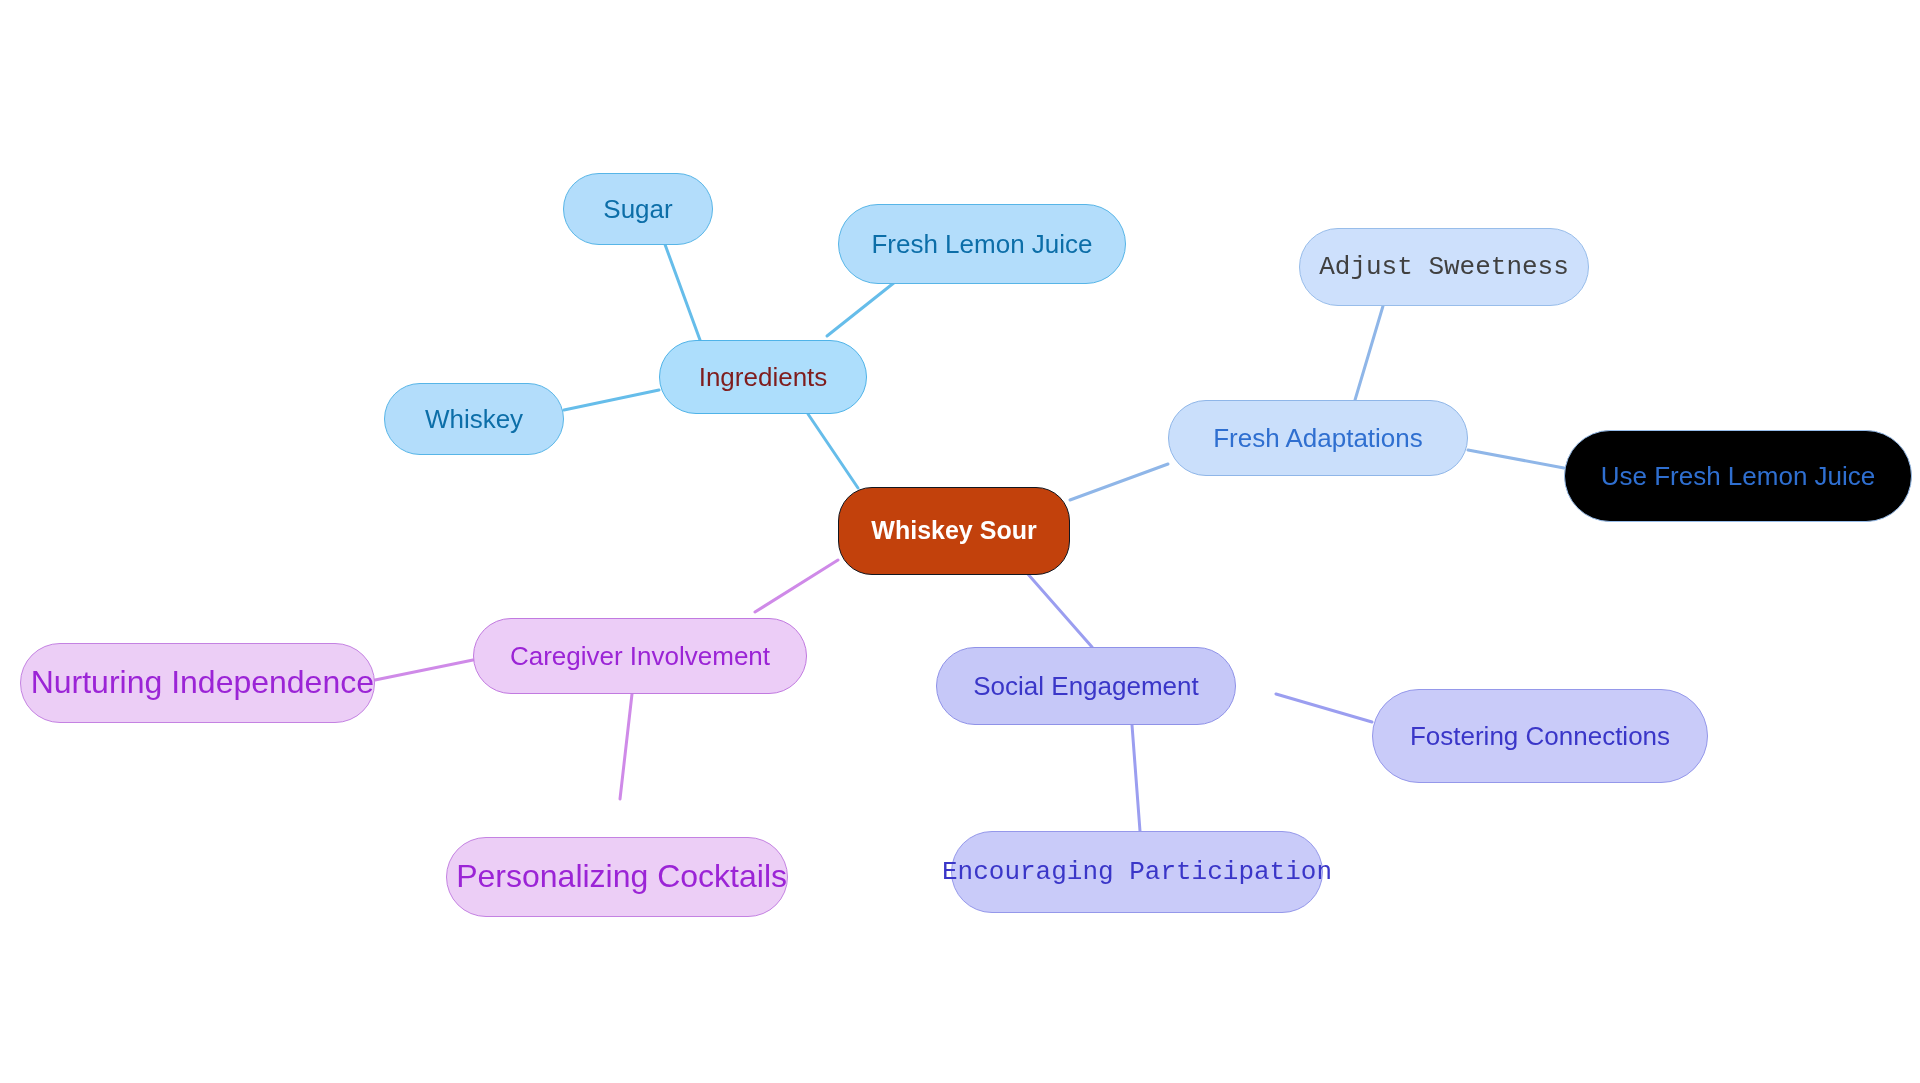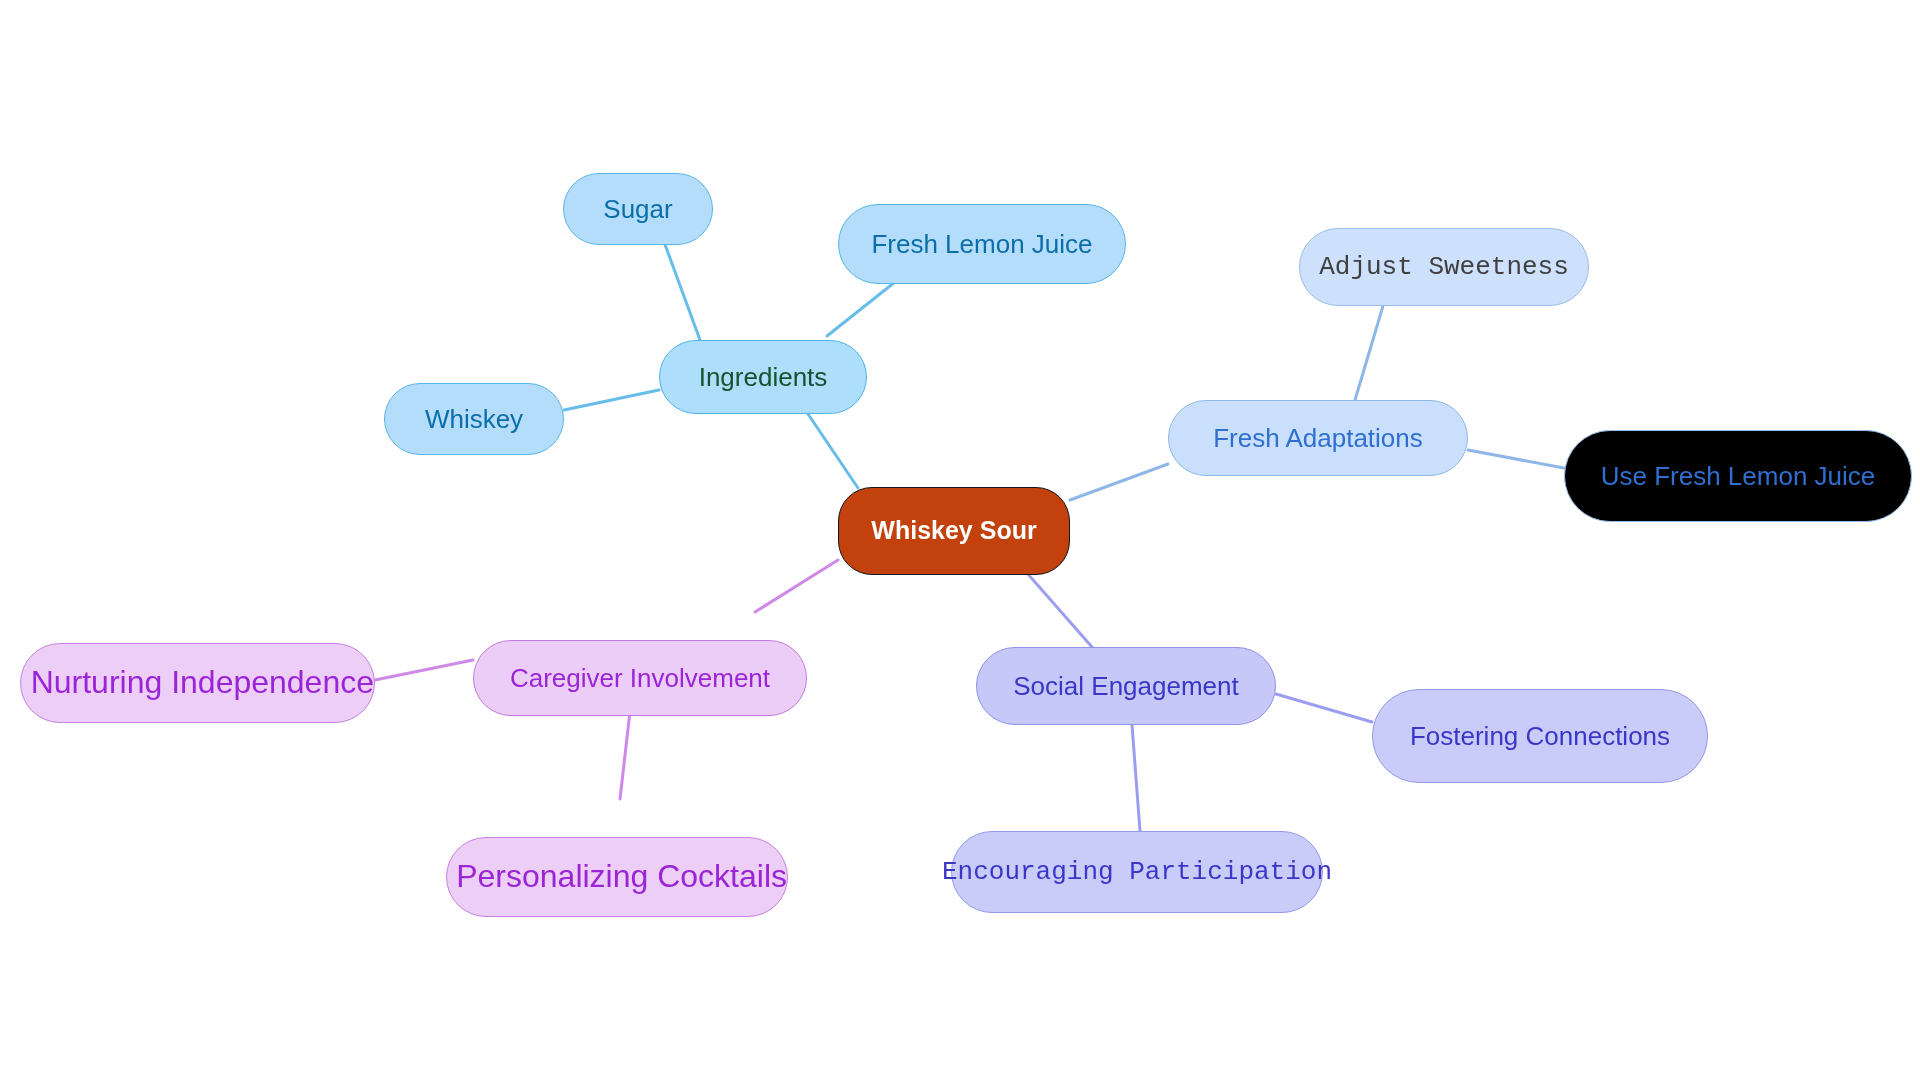--- a/index.html
+++ b/index.html
@@ -112,51 +112,51 @@
       <line x1="1468" y1="450" x2="1564" y2="468" stroke="#8fb6e8" stroke-width="3" stroke-linecap="round"></line>
       <line x1="1276" y1="694" x2="1372" y2="722" stroke="#9b9ef0" stroke-width="3" stroke-linecap="round"></line>
       <line x1="1132" y1="725" x2="1140" y2="831" stroke="#9b9ef0" stroke-width="3" stroke-linecap="round"></line>
       <line x1="473" y1="660" x2="375" y2="680" stroke="#cf8ae8" stroke-width="3" stroke-linecap="round"></line>
       <line x1="632" y1="694" x2="620" y2="799" stroke="#cf8ae8" stroke-width="3" stroke-linecap="round"></line>
     </svg>
   <div id="node-layer">
       <div class="node node-root" style="left: 838px; top: 487px; width: 232px; height: 88px; background: #c2410c; color: rgb(255, 255, 255); font-weight: bold;">
         <span>Whiskey Sour</span>
       </div>
-      <div class="node node-blue-branch" style="left: 659px; top: 340px; width: 208px; height: 74px; background: rgb(173, 222, 252); border-color: rgb(79, 179, 232); color: #14532d;">
+      <div class="node node-blue-branch" style="left: 659px; top: 340px; width: 208px; height: 74px; background: rgb(173, 222, 252); border-color: rgb(79, 179, 232); color: #7f1d1d;">
         <span>Ingredients</span>
       </div>
       <div class="node node-blue-leaf" style="left: 563px; top: 167px; width: 150px; height: 72px; background: rgb(179, 221, 251); border-color: rgb(87, 181, 231); color: rgb(12, 110, 168);">
         <span>Sugar</span>
       </div>
       <div class="node node-blue-leaf" style="left: 838px; top: 198px; width: 288px; height: 80px; background: rgb(179, 221, 251); border-color: rgb(87, 181, 231); color: rgb(12, 110, 168);">
         <span>Fresh Lemon Juice</span>
       </div>
       <div class="node node-blue-leaf" style="left: 384px; top: 377px; width: 180px; height: 72px; background: rgb(179, 221, 251); border-color: rgb(87, 181, 231); color: rgb(12, 110, 168);">
         <span>Whiskey</span>
       </div>
       <div class="node node-paleblue-branch" style="left: 1168px; top: 400px; width: 300px; height: 76px; background: rgb(202, 223, 251); border-color: rgb(143, 182, 232); color: rgb(47, 111, 208);">
         <span>Fresh Adaptations</span>
       </div>
       <div class="node node-paleblue-leaf" style="left: 1299px; top: 228px; width: 290px; height: 78px; background: rgb(205, 224, 252); border-color: rgb(152, 189, 234); color: #404040; font-family: Liberation Mono, monospace;">
         <span>Adjust Sweetness</span>
       </div>
       <div class="node node-paleblue-leaf" style="left: 1564px; top: 430px; width: 348px; height: 92px; background: #000000; border-color: rgb(152, 189, 234); color: rgb(47, 111, 208);">
         <span>Use Fresh Lemon Juice</span>
       </div>
-      <div class="node node-violet-branch" style="left: 976px; top: 647px; width: 300px; height: 78px; background: rgb(198, 200, 248); border-color: rgb(143, 146, 232); color: rgb(58, 54, 200);">
+      <div class="node node-violet-branch" style="left: 936px; top: 647px; width: 300px; height: 78px; background: rgb(198, 200, 248); border-color: rgb(143, 146, 232); color: rgb(58, 54, 200);">
         <span>Social Engagement</span>
       </div>
       <div class="node node-violet-leaf" style="left: 1372px; top: 689px; width: 336px; height: 94px; background: rgb(201, 203, 249); border-color: rgb(149, 152, 234); color: rgb(58, 54, 200);">
         <span>Fostering Connections</span>
       </div>
       <div class="node node-violet-leaf" style="left: 951px; top: 831px; width: 372px; height: 82px; background: rgb(201, 203, 249); border-color: rgb(149, 152, 234); color: rgb(58, 54, 200); font-family: Liberation Mono, monospace;">
         <span>Encouraging Participation</span>
       </div>
-      <div class="node node-purple-branch" style="left: 473px; top: 618px; width: 334px; height: 76px; background: rgb(236, 205, 247); border-color: rgb(193, 122, 224); color: rgb(155, 36, 214); margin-top: 22px;">
+      <div class="node node-purple-branch" style="left: 473px; top: 618px; width: 334px; height: 76px; background: rgb(236, 205, 247); border-color: rgb(193, 122, 224); color: rgb(155, 36, 214);">
         <span>Caregiver Involvement</span>
       </div>
       <div class="node node-purple-leaf" style="left: 20px; top: 643px; width: 355px; height: 80px; background: rgb(236, 206, 246); border-color: rgb(196, 130, 226); color: rgb(155, 36, 214);">
         <span>Nurturing Independence</span>
       </div>
       <div class="node node-purple-leaf" style="left: 446px; top: 837px; width: 342px; height: 80px; background: rgb(236, 206, 246); border-color: rgb(196, 130, 226); color: rgb(155, 36, 214);">
         <span>Personalizing Cocktails</span>
       </div>
     </div>
 </div>

